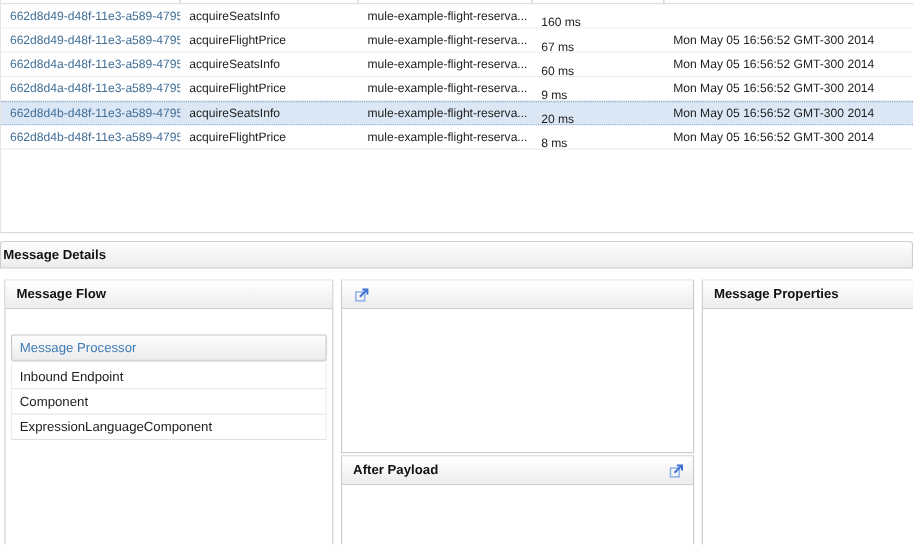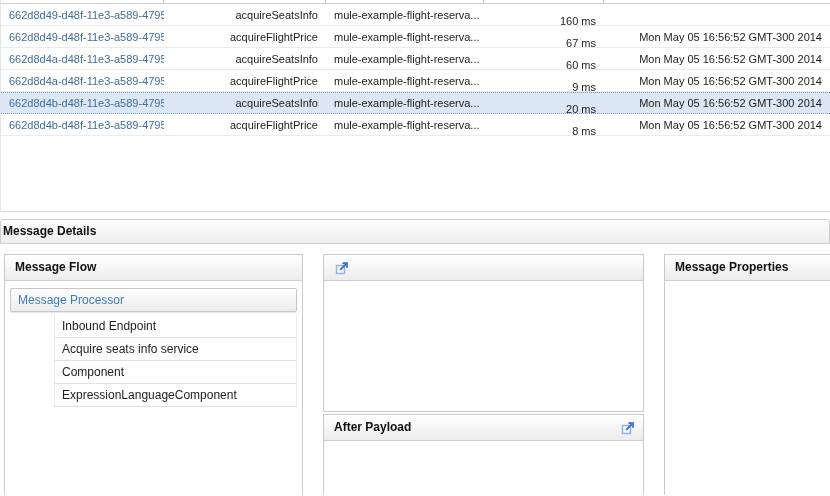--- a/index.html
+++ b/index.html
@@ -12,64 +12,65 @@
     position:relative;
   }
 
   
   .grid-area { height:212px; border-bottom:1px solid #d6d6d6; border-left:1px solid #e5e5e5; background:#fff; }
   .col-strip { display:flex; height:4px; border-bottom:1px solid #d0d0d0; }
   .col-strip > div { border-right:1px solid #c9c9c9; }
   .cw-id{width:163px;} .cw-name{width:162px;} .cw-flow{width:158px;} .cw-dur{width:120px;} .cw-date{flex:1; border-right:none !important;}
 
   .msg-row { display:flex; height:22px; align-items:center; border-bottom:1px solid #ebebeb; font-size:11px; cursor:default; background:#fff; }
-  .msg-row .cell { padding:0 8px; white-space:nowrap; overflow:hidden;text-align:right; }
+  .msg-row .cell { padding:0 8px; white-space:nowrap; overflow:hidden; }
   .cell.c-id   { width:163px; color:#416e96; }
   .cell.c-name { width:162px; }
   .cell.c-flow { width:158px; }
   .cell.c-dur  { width:120px;margin-top:12px; }
   .cell.c-date { flex:1; }
   .msg-row.selected { background:#dce7f5; border-top:1px dotted #7d9bd2; border-bottom:1px dotted #7d9bd2; }
 
   
   .details-bar {
     margin-top:7px; height:25px; line-height:23px;
     border:1px solid #cfcfcf; border-radius:3px 3px 0 0;
     background:linear-gradient(#fdfdfd,#ededed);
     font-size:12px; font-weight:bold; color:#111;
     padding-left:2px;
   }
 
   
-  .panels { display:flex; align-items:flex-start; margin-top:10px; padding-left:4px; height:241px; overflow:hidden;gap:13px; }
+  .panels { display:flex; align-items:flex-start; margin-top:10px; padding-left:4px; height:241px; overflow:hidden; }
   .panel { background:#fff; border:1px solid #c9c9c9; }
   .panel-header {
     height:26px; line-height:25px; padding:0 8px 0 10px;
     border-bottom:1px solid #cfcfcf;
     background:linear-gradient(#ffffff,#ececec);
     font-size:12px; font-weight:bold; color:#111;
     display:flex; align-items:center; justify-content:space-between;
   }
   .icon-btn { width:15px; height:15px; padding:0; border:none; background:transparent; cursor:pointer; display:flex; align-items:center; justify-content:center; }
 
   .p-left  { width:299px; height:300px; }
   .p-left .flow-content { padding:7px 5px 0 5px; }
   .mp-colheader {
     height:24px; line-height:22px; padding-left:7px;
     border:1px solid #c6c6c6; border-radius:2px;
     background:linear-gradient(#fdfdfd,#ececec);
     box-shadow:0 1px 1px rgba(0,0,0,0.10);
     color:#3f7cb6; font-size:12px; cursor:pointer;
     margin-bottom:3px;
+    margin-top:16px;
   }
   .flow-item {
     height:23px; line-height:22px; padding-left:7px;
     border-bottom:1px solid #e0e0e0;
     border-left:1px solid #ececec; border-right:1px solid #ececec;
-    font-size:12px; background:#fff; cursor:pointer; white-space:nowrap; overflow:hidden;margin-left:44px;
+    font-size:12px; background:#fff; cursor:pointer; white-space:nowrap; overflow:hidden;
   }
 
   .p-mid { width:321px; margin-left:7px; display:flex; flex-direction:column; }
   .p-before { height:158px; }
   .p-after  { height:122px; margin-top:2px; }
 
   .p-right { flex:1 1 auto; margin-left:7px; margin-right:-6px; height:300px; }
 </style>
 </head>
 <body>
@@ -134,21 +135,20 @@
 
   <div class="panel p-left">
     <div class="panel-header">
       <span>Message Flow</span>
     </div>
     <div class="flow-content">
       <div class="mp-colheader">Message Processor</div>
       <div>
 
       <div class="flow-item">Inbound Endpoint</div>
-          <div class="flow-item">Acquire seats info service</div>
           <div class="flow-item">Component</div>
           <div class="flow-item">ExpressionLanguageComponent</div>
         </div>
     </div>
   </div>
 
   <div class="p-mid">
     <div class="panel p-before">
       <div class="panel-header">
         <button class="icon-btn">

